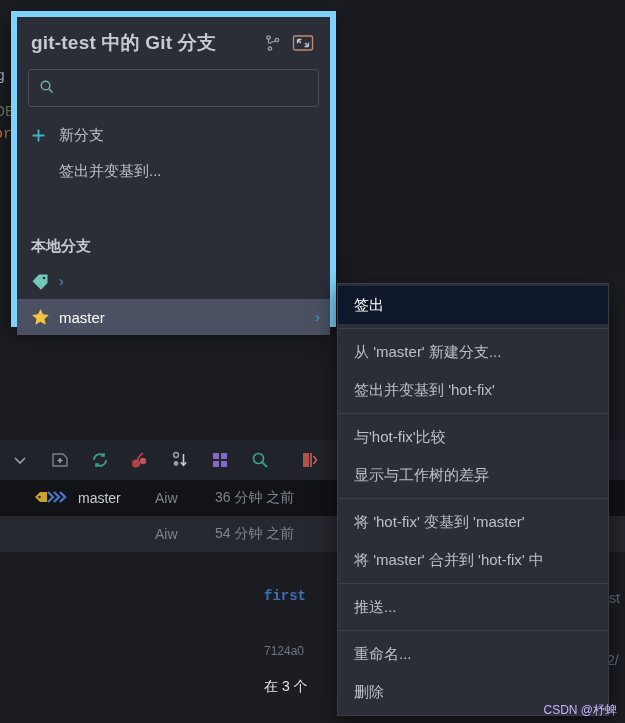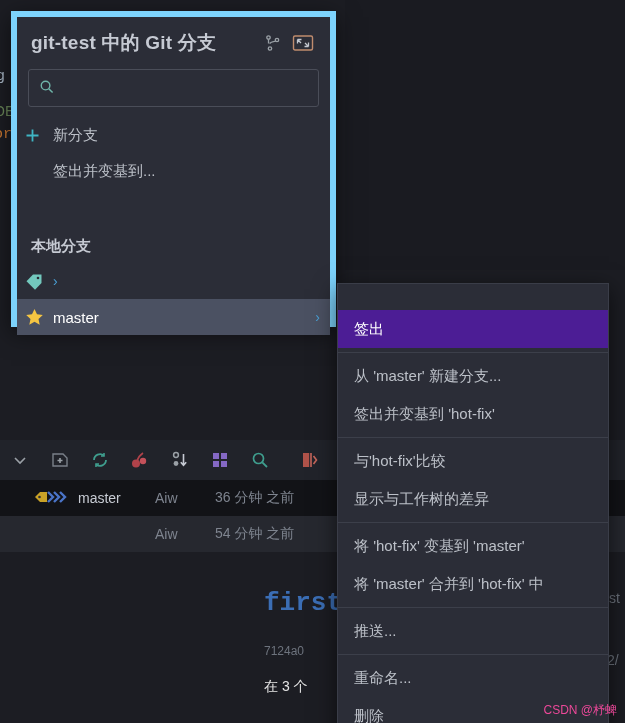--- a/index.html
+++ b/index.html
@@ -30,21 +30,21 @@
         font-size:14px;color:#9aa0a6;}
   .crow .c-ref{width:155px;display:flex;align-items:center;gap:6px;padding-left:34px;box-sizing:border-box;
                color:#c8ccd4;font-size:14px;}
   .crow .c-author{width:60px;color:#7e848f;}
   .crow .c-time{width:120px;color:#7e848f;}
   .crow.alt{background:#26282f;}
   .c-chev{width:26px;display:flex;align-items:center;justify-content:center;color:#9aa0a6;}
   .c-folder{display:flex;align-items:center;gap:6px;color:#8e949e;font-size:14px;}
 
   #detail{position:absolute;left:0;top:570px;width:625px;height:153px;background:#1c1d23;}
-  #detail .dtitle{position:absolute;left:264px;top:18px;font-size:26px;color:#3b6eb5;
+  #detail .dtitle{position:absolute;left:264px;top:18px;font-size:14px;color:#3b6eb5;
                   font-family:"Liberation Mono","DejaVu Sans Mono",monospace;font-weight:bold;}
   #detail .dhash{position:absolute;left:264px;top:74px;font-size:12px;color:#6d737d;}
   #detail .dwhen{position:absolute;left:264px;top:108px;font-size:14px;color:#e5e5e5;}
   .dright{position:absolute;font-size:14px;color:#6d737d;text-align:center;}
 
   
   #branch-popup{
     left:11px;top:11px;width:325px;height:316px;
     background:#2b2d37;border:6px solid #7dd3fc;
     box-shadow:0 6px 22px rgba(0,0,0,.55);box-sizing:border-box;
@@ -55,41 +55,41 @@
   #bp-search-wrap{padding:0 11px;}
   #bp-search{
     height:38px;background:#2b2d37;border:1px solid #4a4d58;border-radius:3px;
     display:flex;align-items:center;padding:0 10px;box-sizing:border-box;
   }
   #bp-search input{
     background:transparent;border:0;outline:0;flex:1;margin-left:8px;
     color:#c6cad3;font-size:14px;font-family:"Liberation Sans",sans-serif;
   }
   #bp-list{margin-top:10px;}
-  .brow{height:36px;display:flex;align-items:center;padding:0 10px 0 8px;box-sizing:border-box;
+  .brow{height:36px;display:flex;align-items:center;padding:0 10px 0 14px;box-sizing:border-box;
         font-size:15px;color:#bcc0c8;}
   .brow .bico{width:28px;display:flex;align-items:center;}
   .brow .blabel{flex:1;}
   .brow .barrow{color:#4a9fd4;font-size:14px;}
   .brow.selected{background:#4b5162;color:#ffffff;}
   .bsection{height:34px;display:flex;align-items:center;padding:0 14px;font-size:15px;
             color:#c6cad3;font-weight:bold;margin-top:40px;}
 
   
   #ctx-menu{
     left:337px;top:283px;width:272px;
     background:#2b2d37;border:1px solid #3a3d48;
     box-shadow:0 6px 22px rgba(0,0,0,.6);box-sizing:border-box;
     padding:2px 0 4px 0;
   }
   .mitem{height:38px;display:flex;align-items:center;padding:0 16px;box-sizing:border-box;
          font-size:15px;color:#bcc0c8;white-space:nowrap;}
-  .mitem.active{background:#4c1d95;color:#ffffff;margin-top:24px;}
+  .mitem.active{background:#0f172a;color:#ffffff;}
   .msep{height:1px;background:#3c3f4a;margin:4px 0;}
-  #watermark{position:absolute;right:8px;bottom:4px;font-size:12px;color:#ec4899;}
+  #watermark{position:absolute;right:8px;bottom:4px;font-size:12px;color:#c4b5fd;}
 
   
   .blk{position:absolute;background:#21232a;}
 </style>
 </head>
 <body>
 
 <div id="bg">
 
   <div id="bg-editor">

